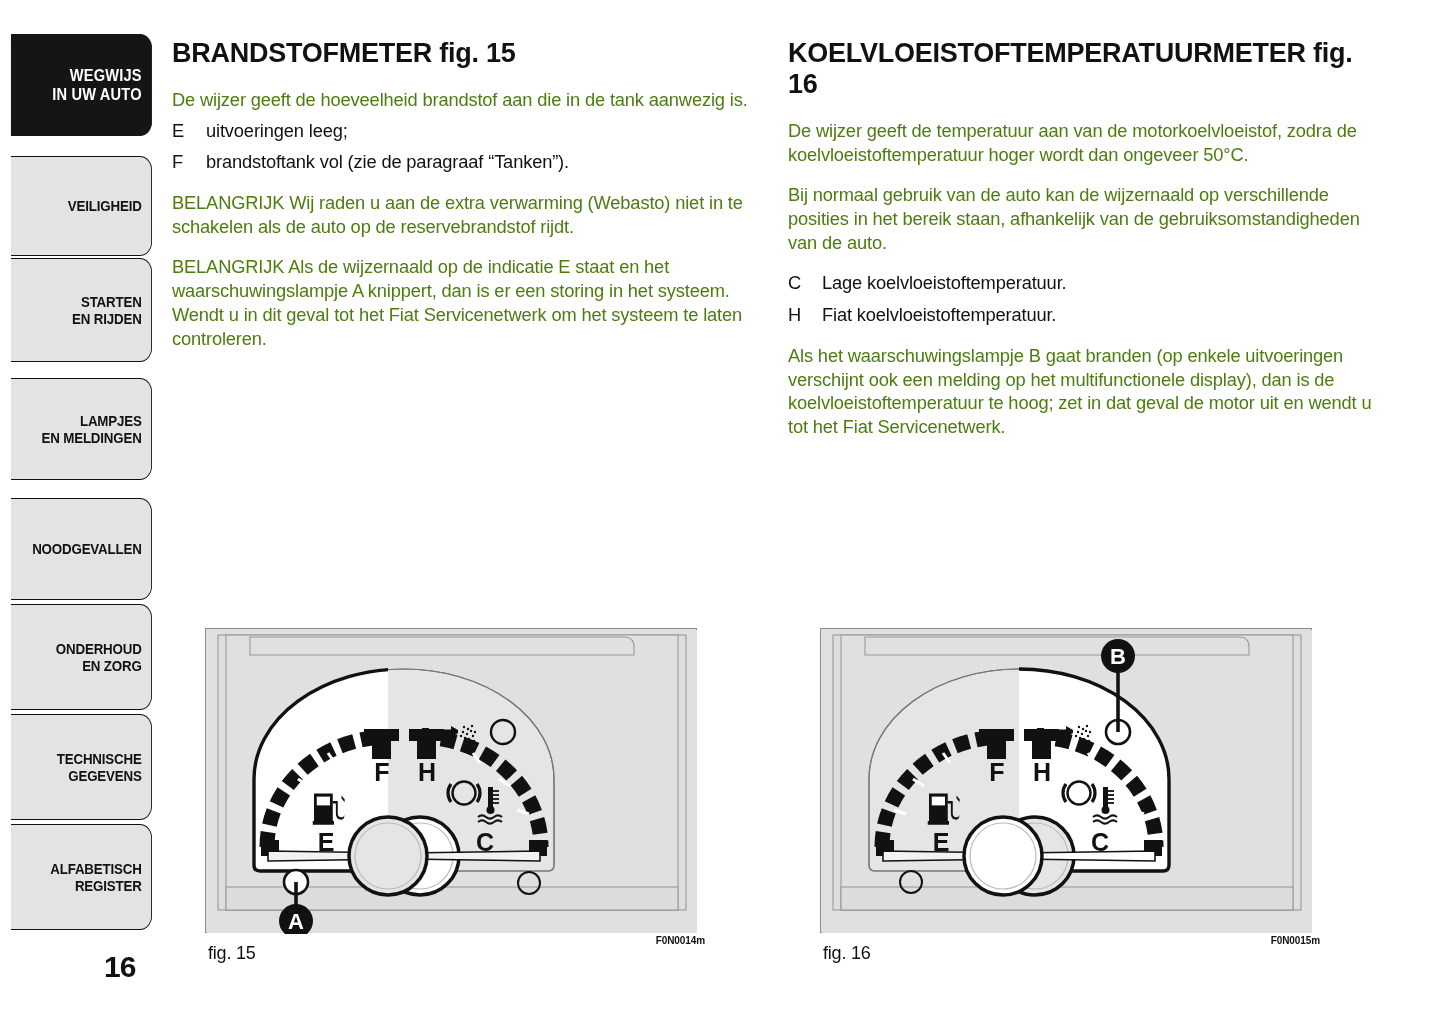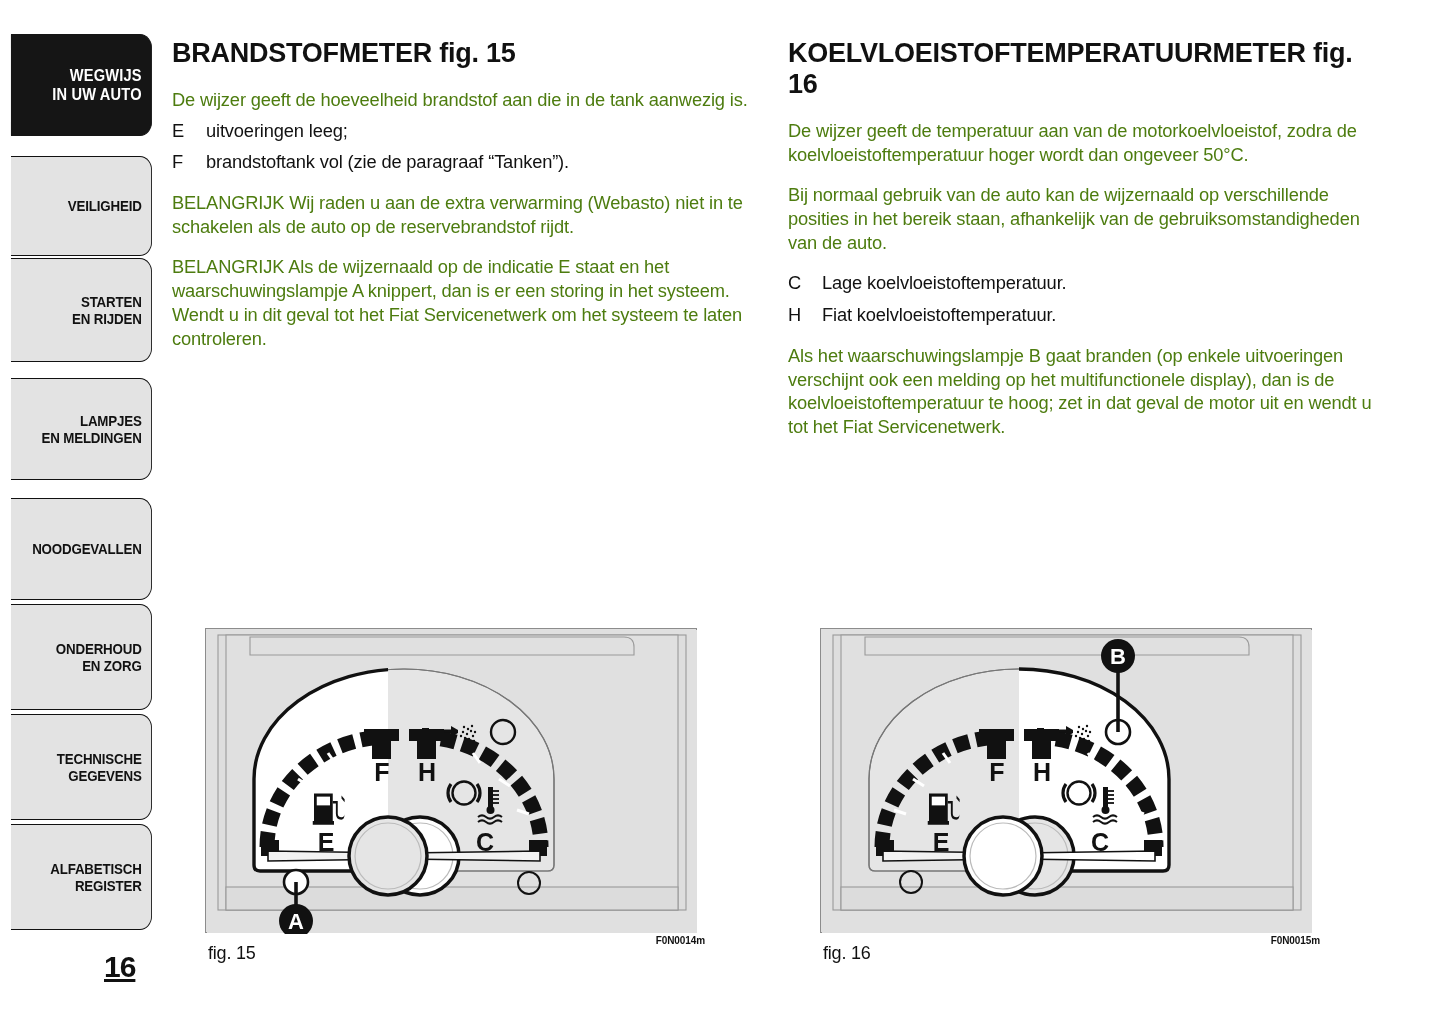--- a/index.html
+++ b/index.html
@@ -53,21 +53,20 @@
   }
 
   
   #page-number {
     position: absolute;
     left: 104px; top: 950px;
     font-size: 30px;
     font-weight: bold;
     color: #111;
     letter-spacing: -1px;
-    text-decoration: underline;
   }
 
   
   .col { position: absolute; top: 38px; }
   #col-left  { left: 172px; width: 580px; }
   #col-right { left: 788px; width: 588px; }
 
   .sect-title {
     font-size: 27px;
     font-weight: bold;

